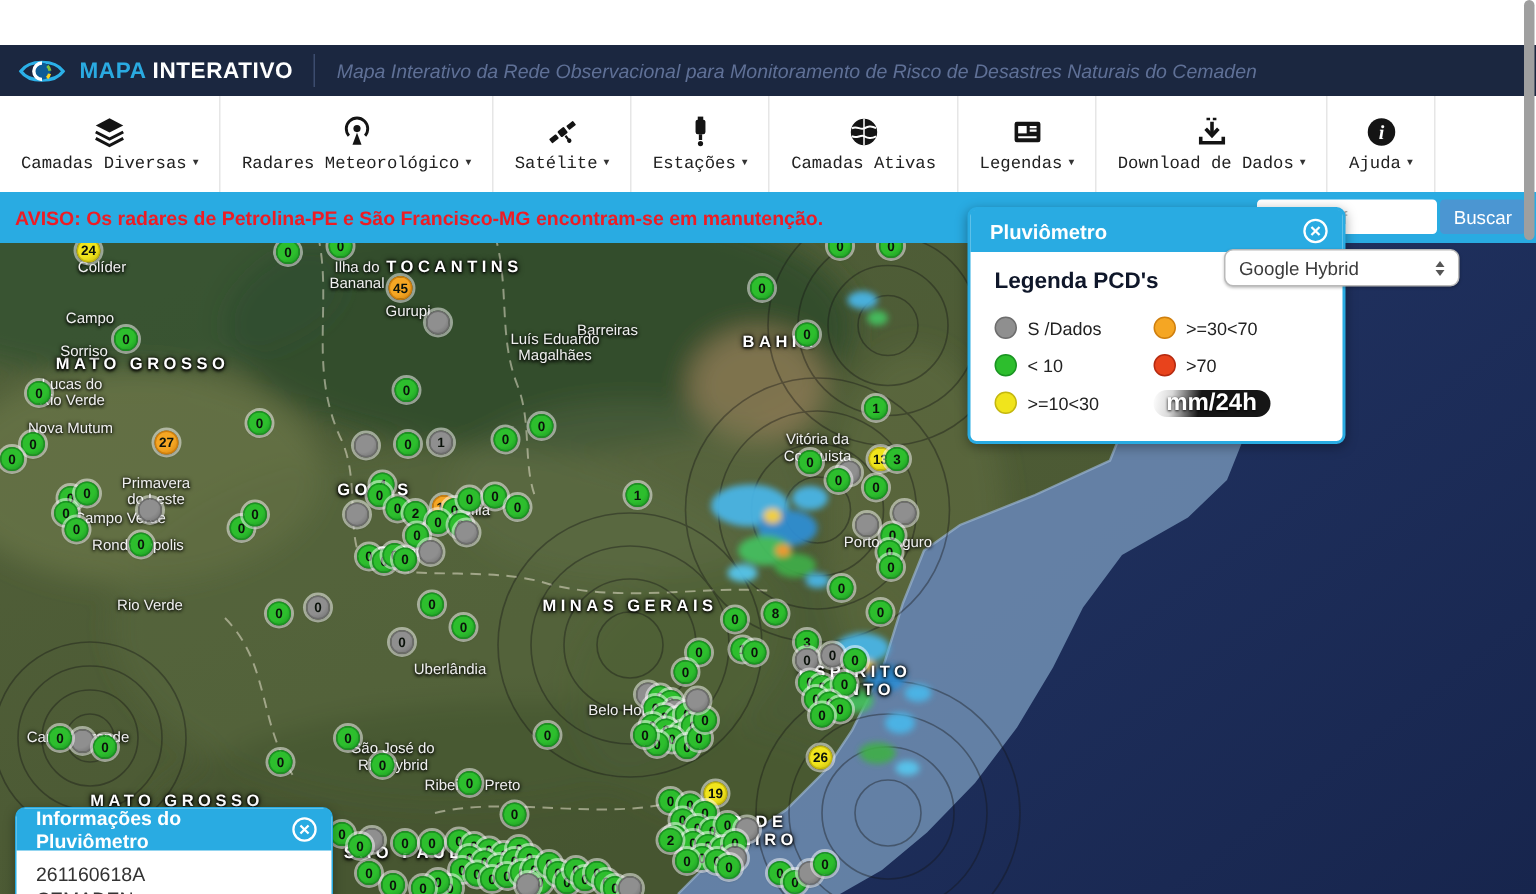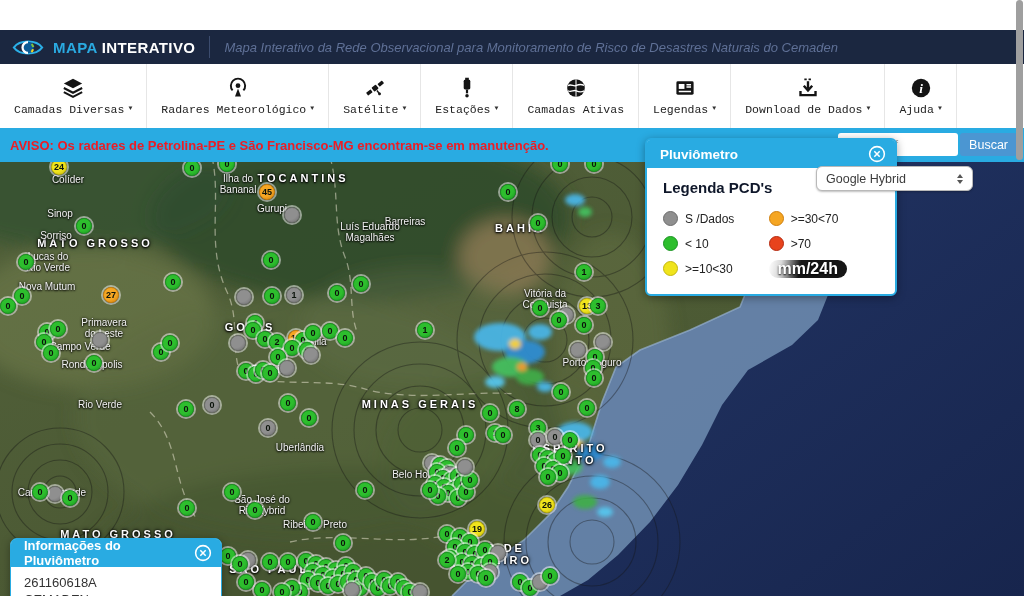--- a/index.html
+++ b/index.html
@@ -306,21 +306,21 @@
         <div class="lbl-state" style="left: 520px; top: 66px;">BAHIA</div>
         <div class="lbl-state" style="left: 250px; top: 165px;">GOIÁS</div>
         <div class="lbl-state" style="left: 420px; top: 242px;">MINAS GERAIS</div>
         <div class="lbl-state" style="left: 275px; top: 407px;">SÃO PAULO</div>
         <div class="lbl-state" style="left: 497px; top: 392px;">RIO DE
 JANEIRO</div>
         <div class="lbl-state" style="left: 570px; top: 292px;">ESPÍRITO
 SANTO</div>
         <div class="lbl-state" style="left: 118px; top: 372px;">MATO GROSSO</div>
         <div class="lbl-city" style="left: 68px; top: 17px;">Colíder</div>
-        <div class="lbl-city" style="left: 60px; top: 51px;">Sinop</div>
+        <div class="lbl-city" style="left: 60px; top: 51px;">Campo</div>
         <div class="lbl-city" style="left: 56px; top: 73px;">Sorriso</div>
         <div class="lbl-city" style="left: 48px; top: 100px;">Lucas do
 Rio Verde</div>
         <div class="lbl-city" style="left: 47px; top: 124px;">Nova Mutum</div>
         <div class="lbl-city" style="left: 104px; top: 166px;">Primavera
 do Leste</div>
         <div class="lbl-city" style="left: 80px; top: 184px;">Campo Verde</div>
         <div class="lbl-city" style="left: 92px; top: 202px;">Rondonópolis</div>
         <div class="lbl-city" style="left: 272px; top: 46px;">Gurupi</div>
         <div class="lbl-city" style="left: 238px; top: 22px;">Ilha do

